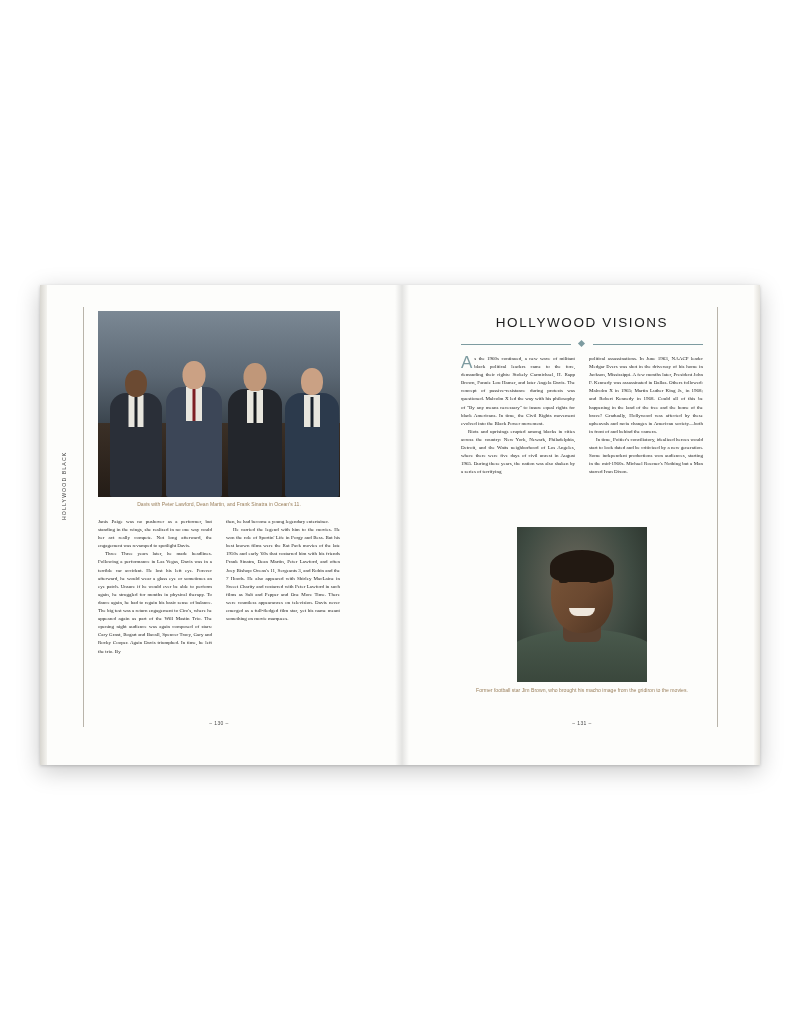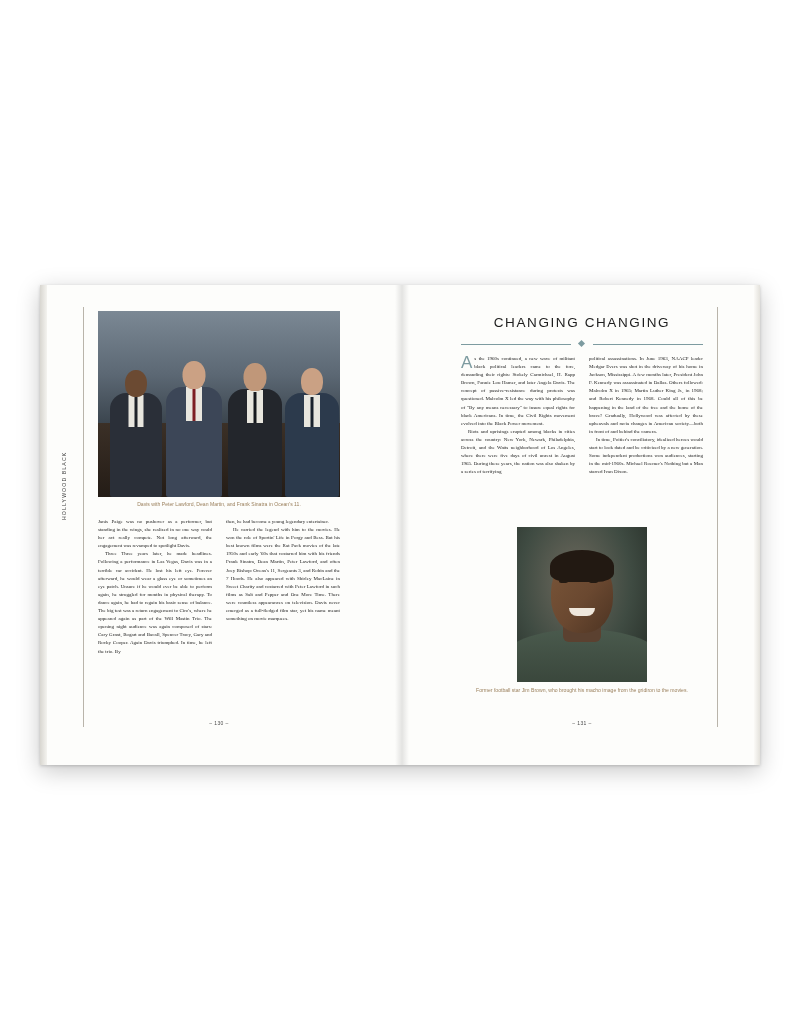--- a/index.html
+++ b/index.html
@@ -365,21 +365,21 @@
 
       <div class="folio" id="folio-left">– 130 –</div>
     </div>
 
     <div id="gutter"></div>
 
     <div class="page" id="page-right">
 
       <div class="vrule" style="left:308px; top:22px; height:420px;"></div>
 
-      <div id="chapter-title">CHANGING CHANGING</div>
+      <div id="chapter-title">HOLLYWOOD VISIONS</div>
 
       <div class="rule-ornament">
         <div class="line l"></div>
         <div class="dia"></div>
         <div class="line r"></div>
       </div>
 
       <div class="col" id="r-col1">
         <p class="first"><span class="dropcap">A</span><span>s the 1960s continued, a new wave of militant black political leaders came to the fore, demanding their rights: Stokely Carmichael, H. Rapp Brown, Fannie Lou Hamer, and later Angela Davis. The concept of passive-resistance during protests was questioned. Malcolm X led the way with his philosophy of "By any means necessary" to insure equal rights for black Americans. In time, the Civil Rights movement evolved into the Black Power movement.</span></p>
         <p>Riots and uprisings erupted among blacks in cities across the country: New York, Newark, Philadelphia, Detroit, and the Watts neighborhood of Los Angeles, where there were five days of civil unrest in August 1965. During these years, the nation was also shaken by a series of terrifying</p>

